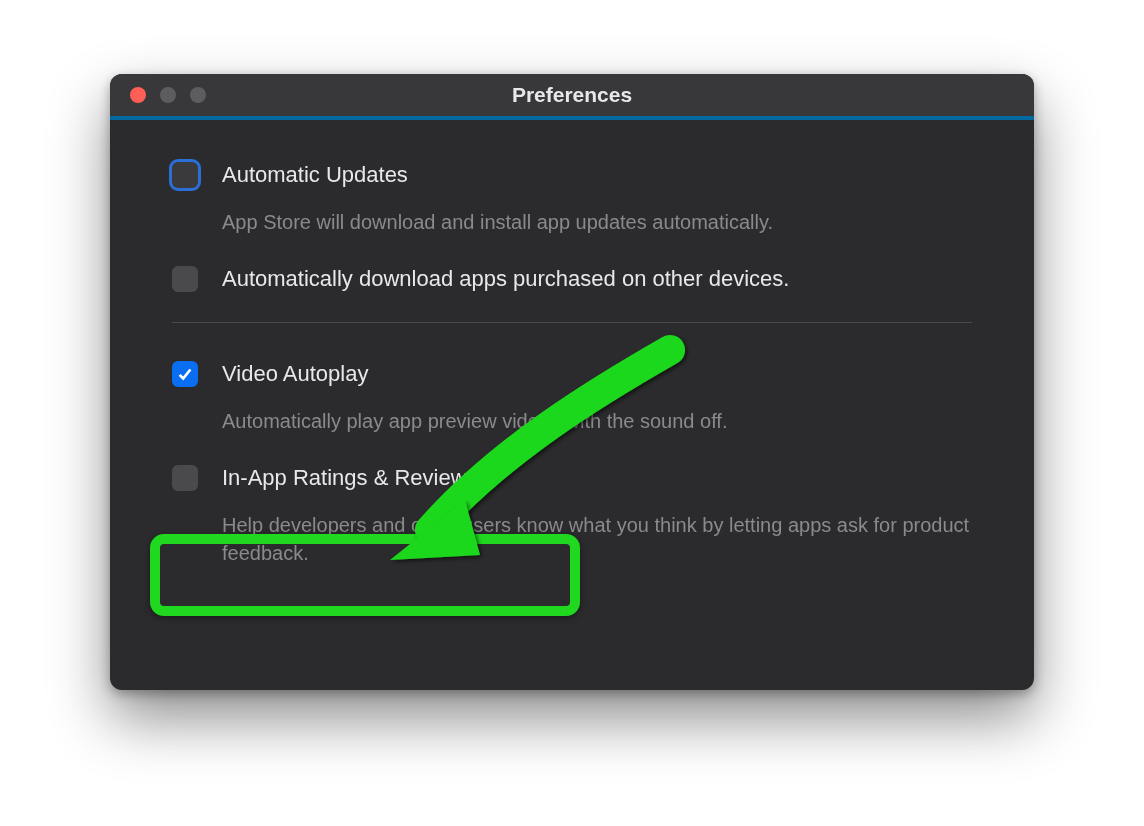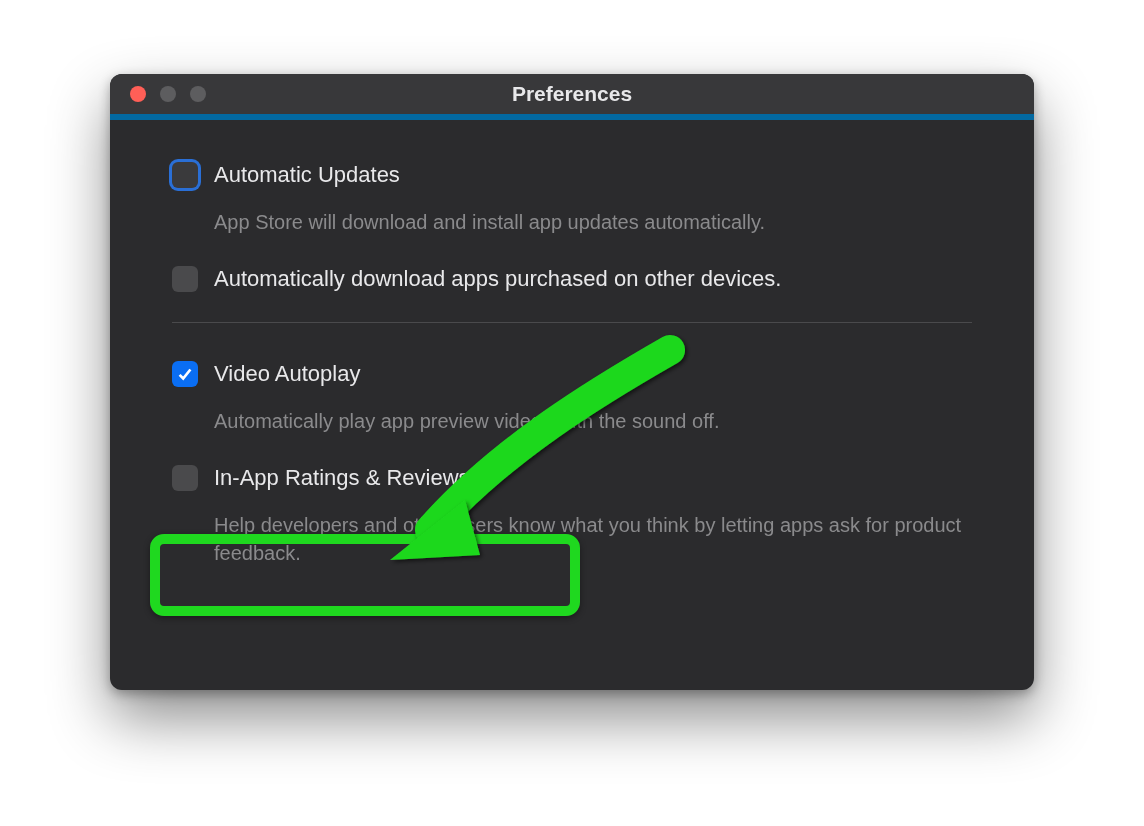--- a/index.html
+++ b/index.html
@@ -25,21 +25,21 @@
     border-radius: 12px;
     box-shadow: 0 28px 60px rgba(0,0,0,0.45), 0 4px 12px rgba(0,0,0,0.3);
     overflow: hidden;
   }
   .titlebar {
     height: 46px;
     background: #38383a;
     display: flex;
     align-items: center;
     position: relative;
-    border-bottom: 6px solid #0369a1;
+    border-bottom: 4px solid #0369a1;
   }
   .traffic {
     display: flex;
     gap: 14px;
     padding-left: 20px;
   }
   .dot {
     width: 16px;
     height: 16px;
     border-radius: 50%;
@@ -56,21 +56,21 @@
     font-size: 21px;
     pointer-events: none;
   }
   .content {
     padding: 40px 62px 30px 62px;
     color: #c8c8ca;
   }
   .group {
     display: flex;
     align-items: flex-start;
-    gap: 16px;
+    gap: 24px;
     margin-bottom: 28px;
   }
   .checkbox {
     width: 26px;
     height: 26px;
     border-radius: 6px;
     background: #4a4a4c;
     flex: 0 0 26px;
     margin-top: 2px;
     display: flex;

